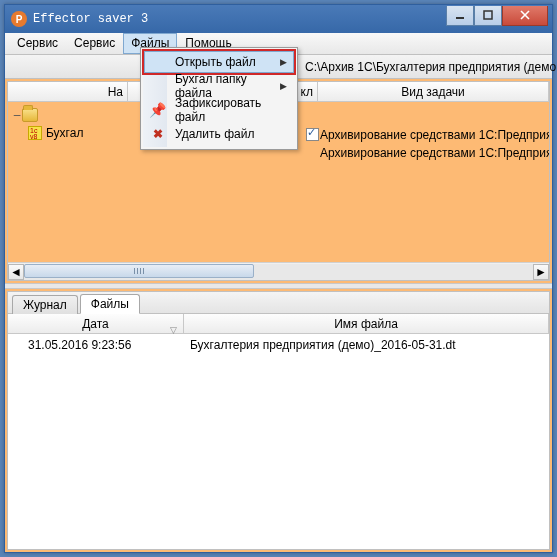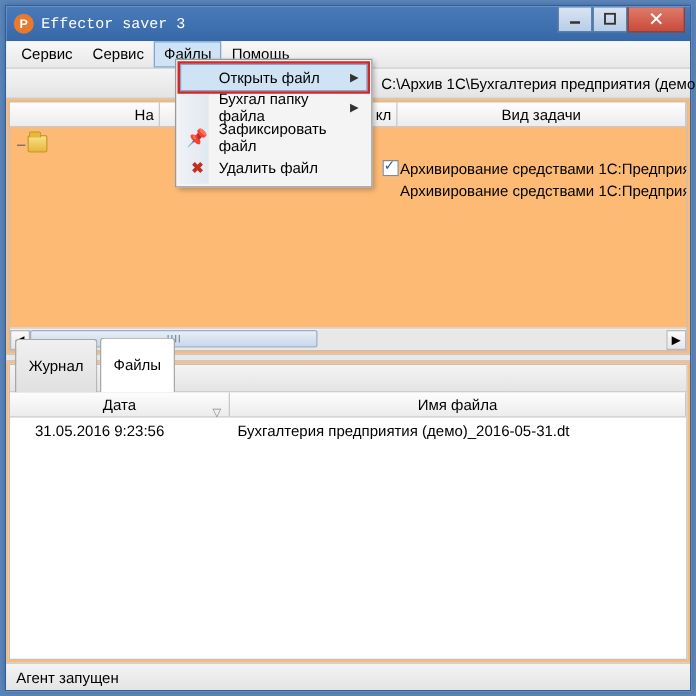--- a/index.html
+++ b/index.html
@@ -50,21 +50,21 @@
 .hscroll .track { flex: 1; background: #e8e8e8; height: 16px; position: relative; }
 .hscroll .thumb { position: absolute; left: 0; top: 0; width: 230px; height: 14px; background: linear-gradient(#e8eef6,#c8d8ea); border: 1px solid #9ab0c8; border-radius: 2px; }
 .hscroll .grip { position: absolute; left: 50%; top: 50%; transform: translate(-50%,-50%); display: flex; gap: 2px; }
 .hscroll .grip span { width: 1px; height: 6px; background: #7a90a8; }
 
 .splitter { height: 6px; background: #e8e8e8; border-top: 1px solid #c8c8c8; border-bottom: 1px solid #c8c8c8; cursor: row-resize; }
 
 
 .lower { flex: 1; margin: 2px; border: 1px solid #c0c0c0; display: flex; flex-direction: column; background: #fff; }
 .tabbar { height: 22px; background: linear-gradient(#f4f4f4,#e4e4e4); display: flex; align-items: flex-end; padding-left: 4px; border-bottom: 1px solid #c0c0c0; }
-.tab { padding: 14px 10px; border: 1px solid #a8a8a8; border-bottom: none; background: linear-gradient(#f0f0f0,#e0e0e0); margin-right: 2px; border-radius: 3px 3px 0 0; position: relative; top: 1px; }
+.tab { padding: 2px 10px; border: 1px solid #a8a8a8; border-bottom: none; background: linear-gradient(#f0f0f0,#e0e0e0); margin-right: 2px; border-radius: 3px 3px 0 0; position: relative; top: 1px; }
 .tab.active { background: #fff; border-bottom: 1px solid #fff; }
 .grid-head { height: 20px; background: linear-gradient(#fdfdfd,#ececec); border-bottom: 1px solid #c8c8c8; display: flex; }
 .grid-h { border-right: 1px solid #c8c8c8; text-align: center; line-height: 20px; position: relative; }
 .gh-date { width: 176px; }
 .gh-file { flex: 1; }
 .sort-ind { position: absolute; right: 6px; top: 6px; color: #888; font-size: 9px; }
 .grid-row { display: flex; height: 18px; align-items: flex-end; }
 .grid-row .c1 { width: 176px; padding-left: 20px; border-right: 1px solid transparent; }
 .grid-row .c2 { flex: 1; padding-left: 6px; }
 .lower-body { flex: 1; }
@@ -132,20 +132,24 @@
         <div class="col-h col-name" style="text-align:right;padding-right:4px;">На</div>
         <div class="col-h col-chk" style="text-align:right;padding-right:4px;">кл</div>
         <div class="col-h col-type">Вид задачи</div>
       </div>
       <div class="tree-area">
         <div class="tree-body">
           <div class="tree-node">
             <span class="tree-toggle">–</span>
             <span class="folder-ico"></span>
           </div>
+          <div class="leaf-row">
+            <span class="leaf-ico">1c v8</span>
+            <span class="leaf-text">Бухгал</span>
+          </div>
         </div>
         <div style="position:absolute; left:298px; top:26px;">
           <span class="chk"></span>
         </div>
         <div class="task-col2">
           <div>Архивирование средствами 1С:Предприятие 8</div>
           <div>Архивирование средствами 1С:Предприятие 8</div>
         </div>
       </div>
       <div class="hscroll">
@@ -181,23 +185,20 @@
       <div class="lower-body">
         <div class="grid-row">
           <div class="c1">31.05.2016 9:23:56</div>
           <div class="c2">Бухгалтерия предприятия (демо)_2016-05-31.dt</div>
         </div>
       </div>
     </div>
 
   </div>
 
-  <div class="statusbar">
-    <span>Агент запущен</span>
-  </div>
 
 </div>
 
 <div class="dropdown">
   <div class="gutter"></div>
   <div class="dd-item hl boxed">
     <span>Открыть файл</span>
     <span class="dd-arrow">▶</span>
   </div>
   <div class="dd-item">

